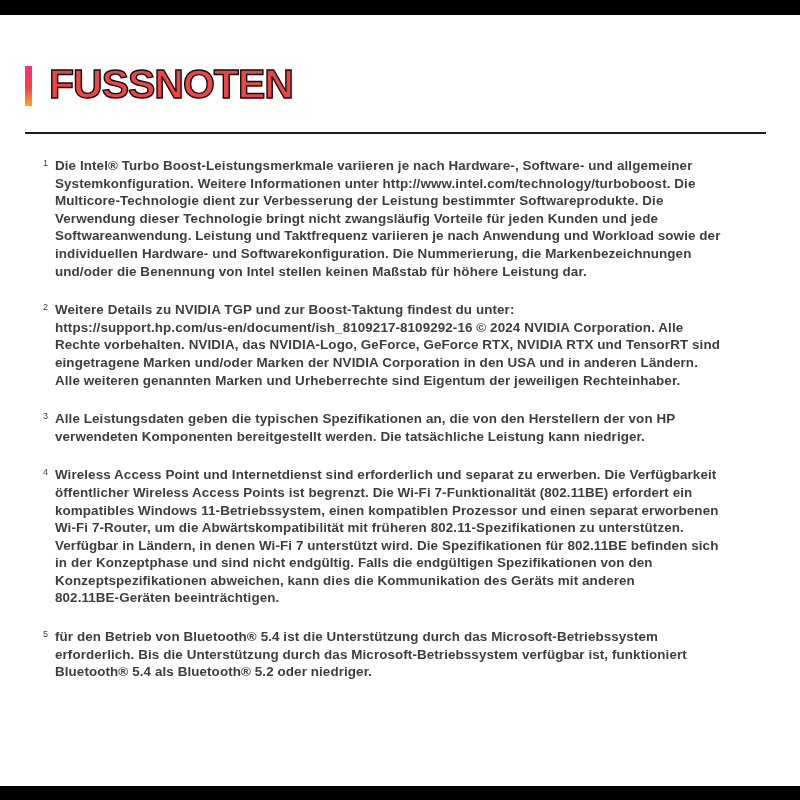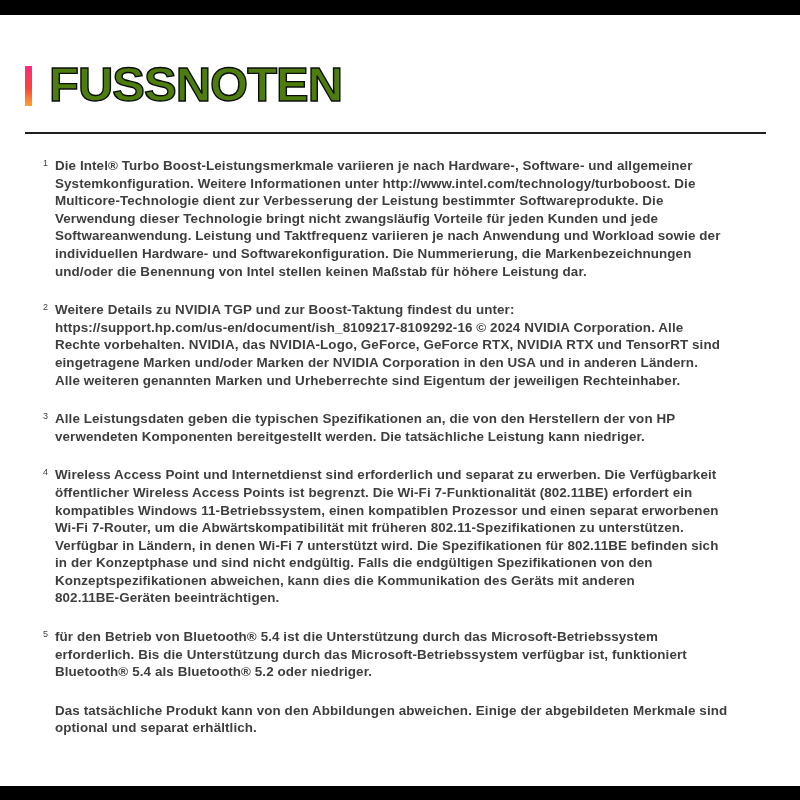--- a/index.html
+++ b/index.html
@@ -28,25 +28,25 @@
     left: 25px;
     top: 66px;
     width: 7px;
     height: 40px;
   }
   .page-title {
     position: absolute;
     left: 49px;
     top: 61px;
     margin: 0;
-    font-size: 49px;
+    font-size: 41px;
     line-height: 46px;
     font-weight: bold;
     letter-spacing: -1px;
-    color: #4d7c0f;
+    color: #ef4444;
     -webkit-text-stroke: 1.4px #0c0c0c;
   }
   .divider {
     position: absolute;
     left: 25px;
     top: 132px;
     width: 741px;
     height: 2px;
     background: #1f1f1f;
   }
@@ -127,20 +127,16 @@
 802.11BE-Geräten beeinträchtigen.</div>
   </div>
 
   <div class="footnote">
     <span class="marker">5</span>
     <div class="ftext">für den Betrieb von Bluetooth® 5.4 ist die Unterstützung durch das Microsoft-Betriebssystem
 erforderlich. Bis die Unterstützung durch das Microsoft-Betriebssystem verfügbar ist, funktioniert
 Bluetooth® 5.4 als Bluetooth® 5.2 oder niedriger.</div>
   </div>
 
-  <div class="footnote">
-    <div class="ftext">Das tatsächliche Produkt kann von den Abbildungen abweichen. Einige der abgebildeten Merkmale sind
-optional und separat erhältlich.</div>
-  </div>
 
 </div>
 
 <div class="frame-bar bottom"></div>
 
 </body></html>

